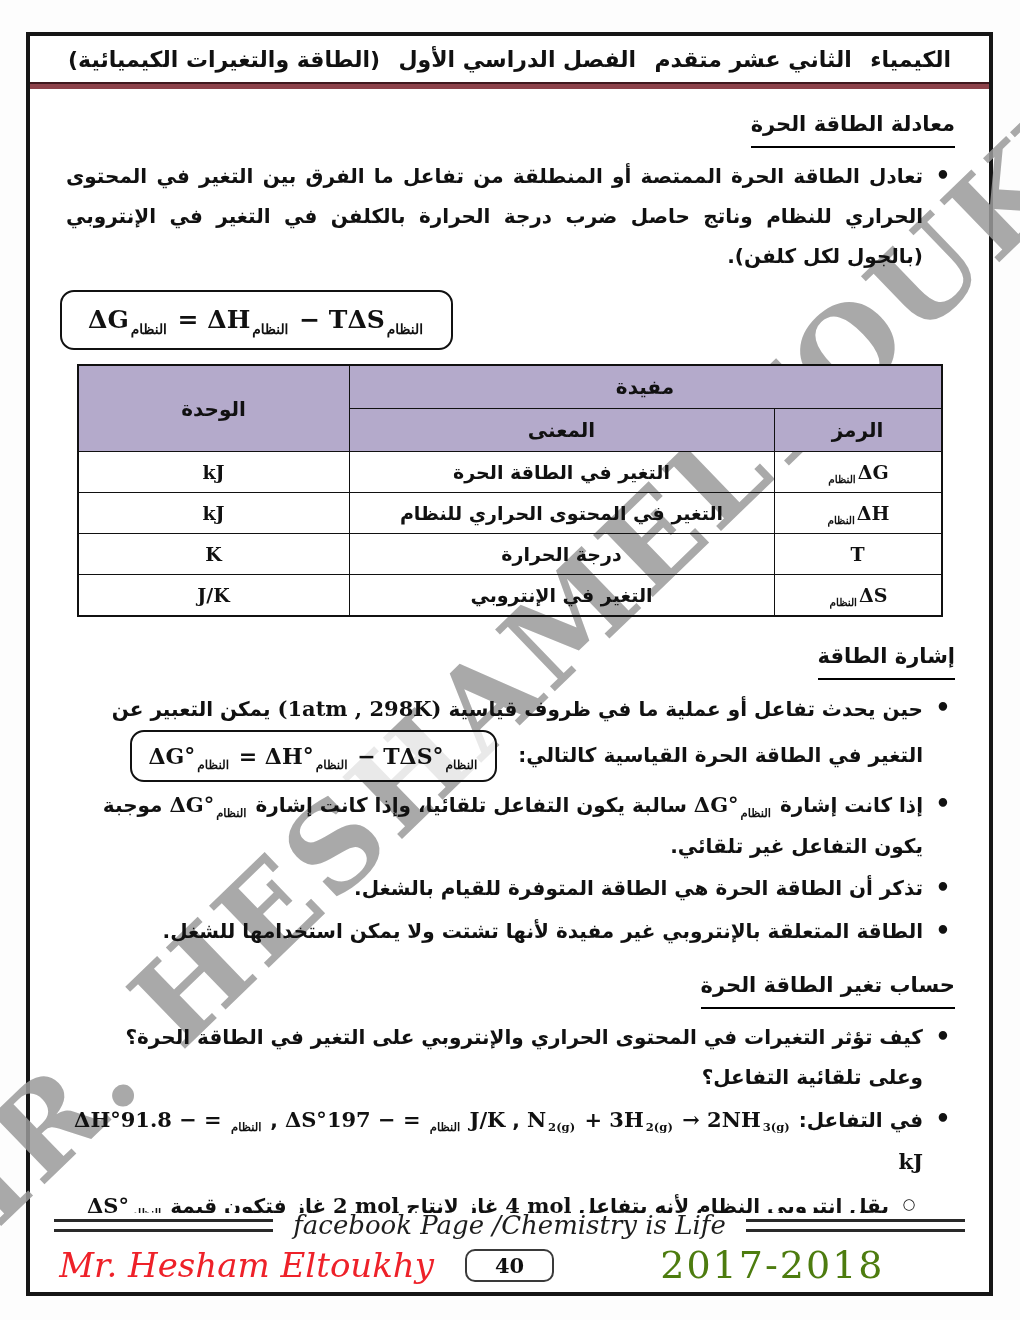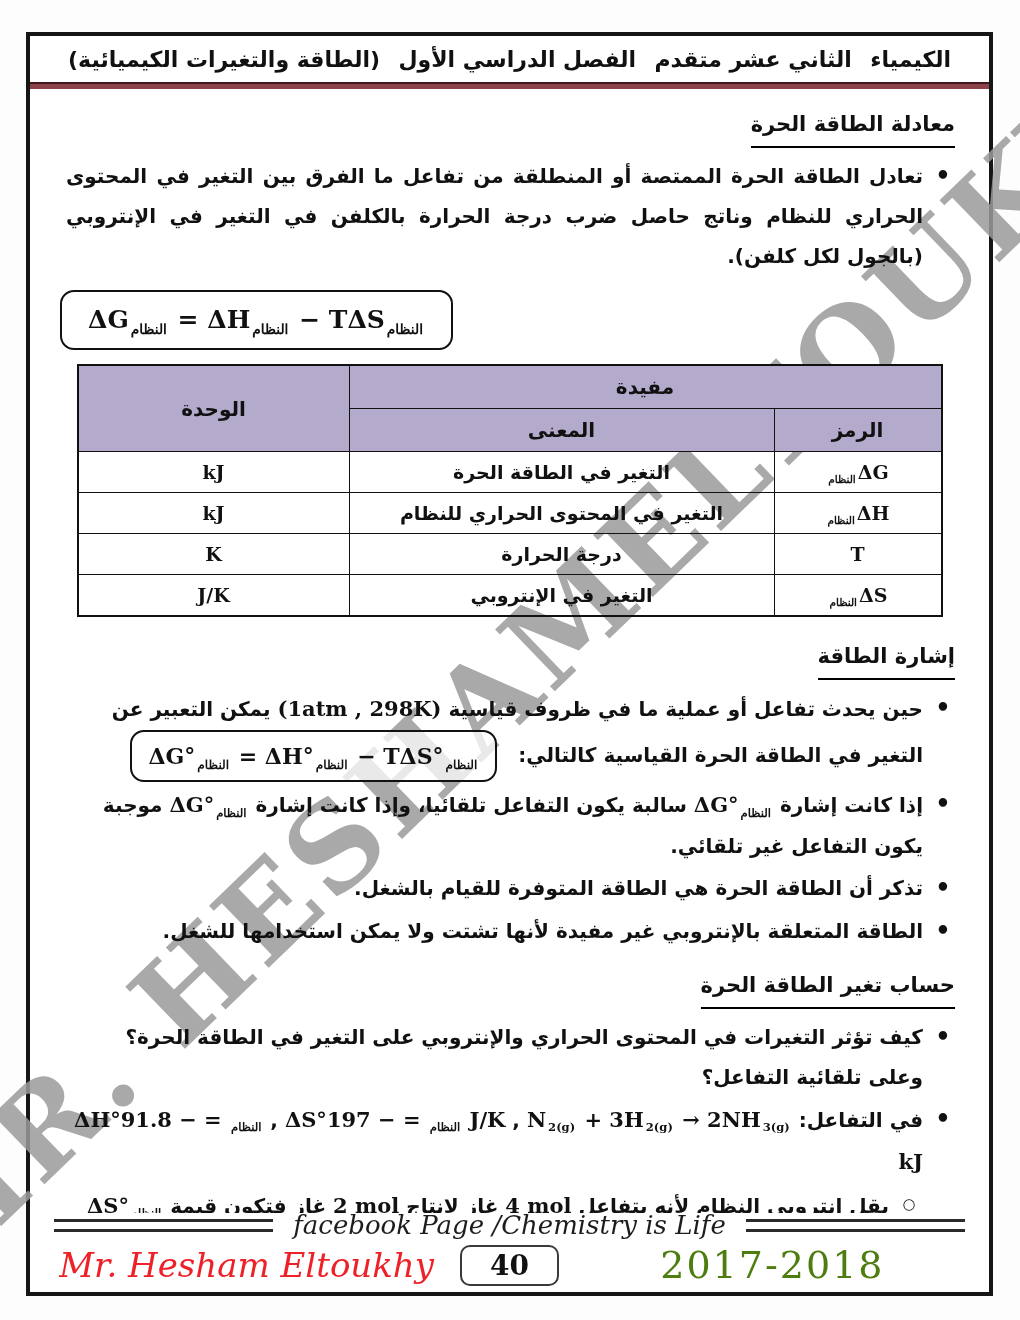--- a/index.html
+++ b/index.html
@@ -68,21 +68,21 @@
   .fb-row{position:absolute;left:24px;right:24px;bottom:52px;display:flex;align-items:center;gap:20px;z-index:2;}
   .dline{flex:1;height:7px;border-top:3px solid #2a2a2a;border-bottom:3px solid #2a2a2a;}
   .fb-text{font-family:"DejaVu Serif",serif;font-style:italic;font-size:26px;color:#1d1d1d;white-space:nowrap;}
   .bottom-row{position:absolute;left:10px;right:10px;bottom:2px;height:50px;display:flex;align-items:center;z-index:2;background:transparent;}
   .f-left{width:44%;text-align:center;color:#ee2129;font-family:"DejaVu Serif",serif;font-style:italic;font-size:34px;}
   .f-mid{width:12%;text-align:center;}
   .f-right{width:44%;text-align:center;color:#4d7c0f;font-family:"DejaVu Serif",serif;font-size:38px;letter-spacing:2px;}
   .page-box{
     display:inline-block;border:2px solid #3a3a3a;border-radius:10px;
     padding:2px 28px;font-family:"DejaVu Serif",serif;font-weight:bold;
-    font-size:28px;color:#111;background:#fff;
+    font-size:21px;color:#111;background:#fff;
   }
 </style>
 </head>
 <body>
 
 <div class="frame">
 
   <div class="watermark">MR. HESHAMELTOUKY</div>
 
   <div class="hdr">

